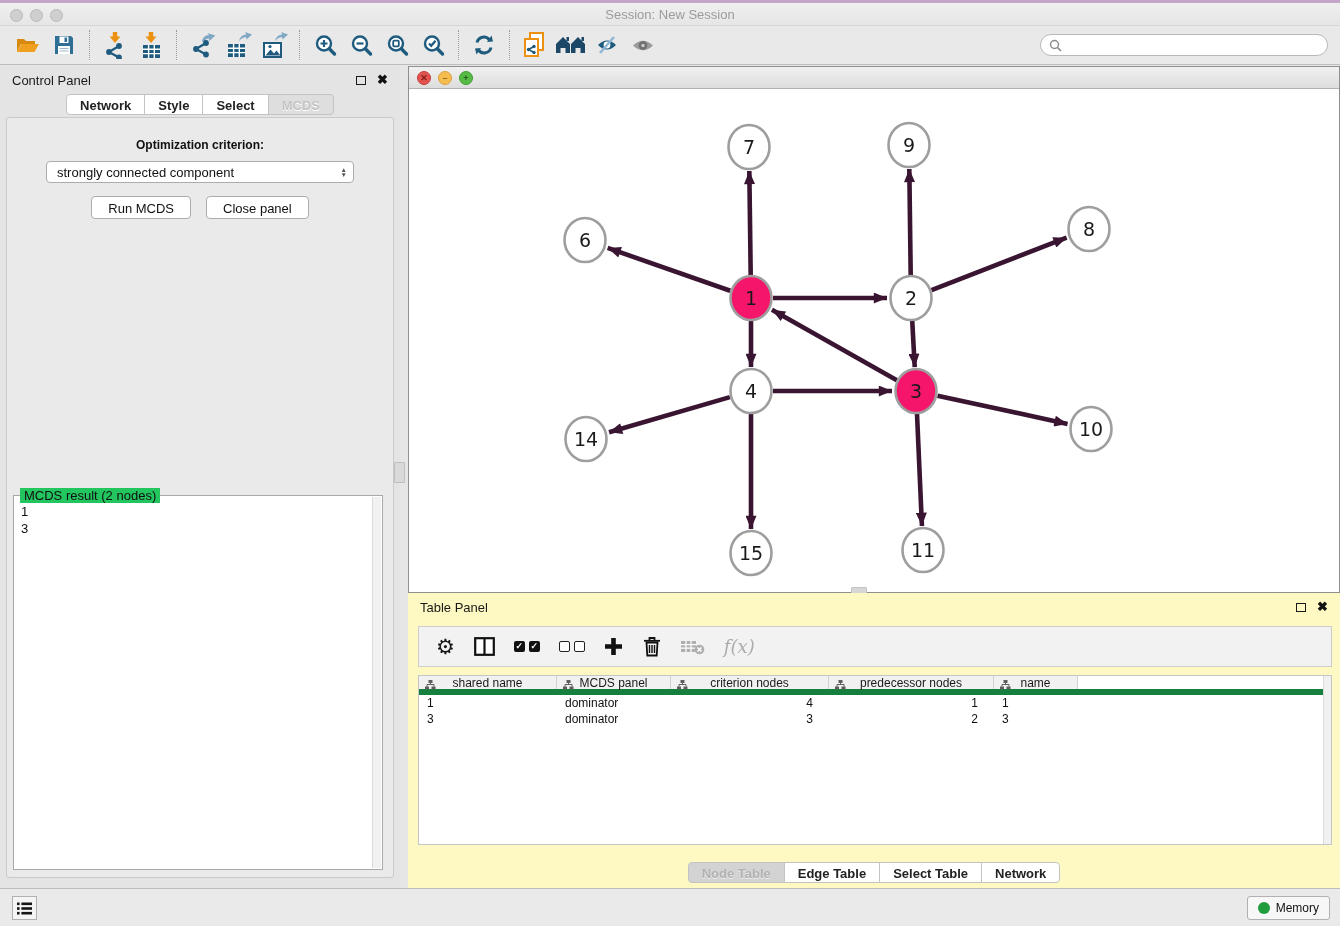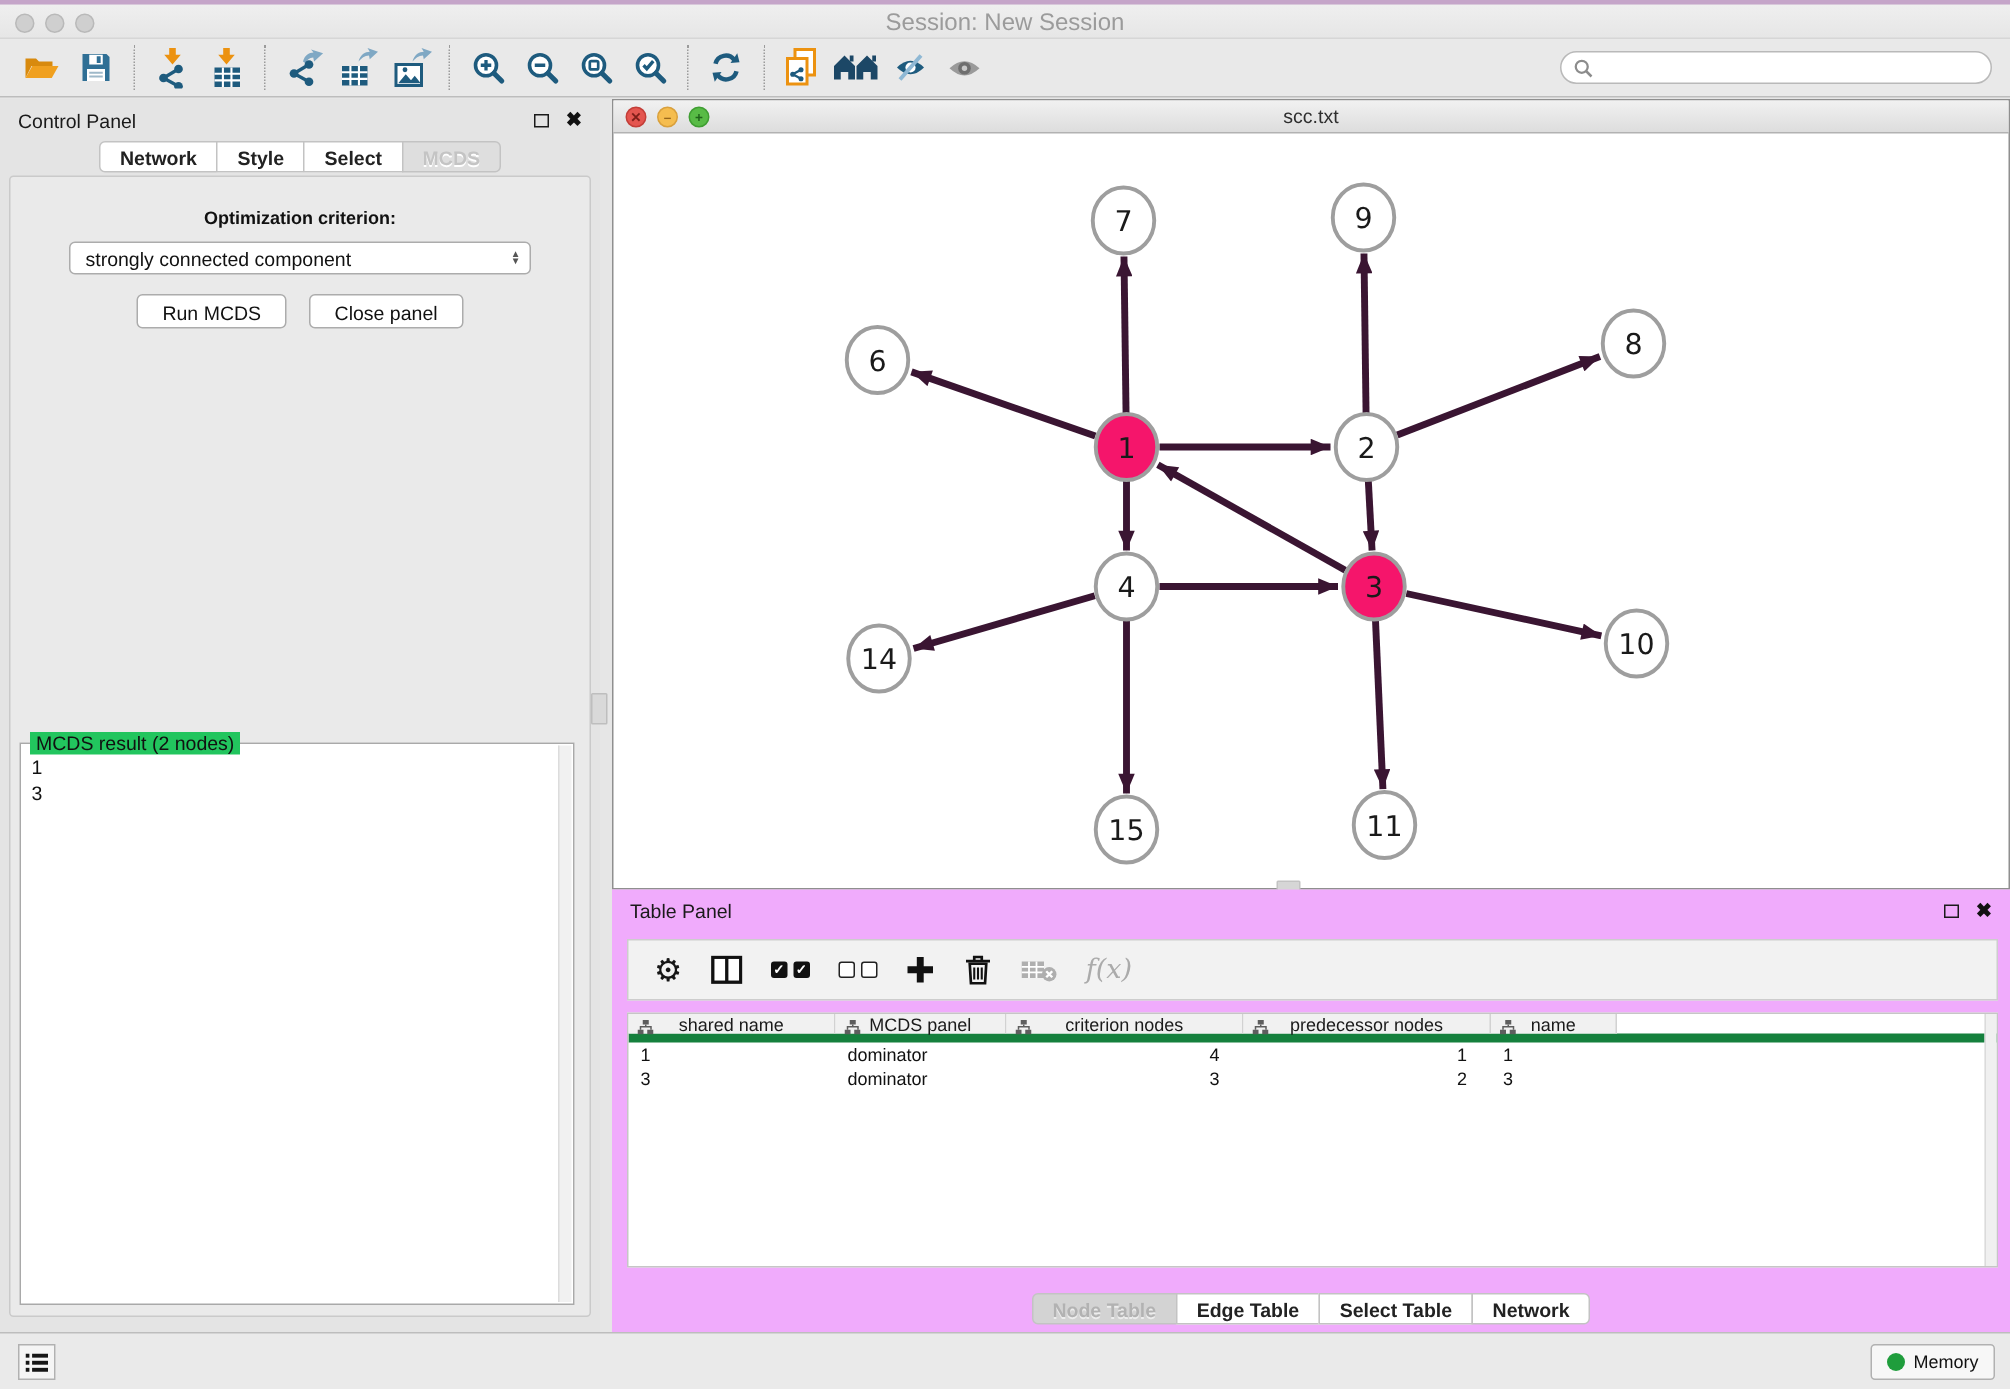--- a/index.html
+++ b/index.html
@@ -8,21 +8,21 @@
   #app { position:absolute; inset:0; }
 
   
   #titlebar { position:absolute; top:0; left:0; right:0; height:26px;
     background:linear-gradient(#EFEFEF,#E6E6E6); border-top:3px solid #C5A5C9;
     border-bottom:1px solid #D6D6D6; }
   .traffic { position:absolute; top:6px; left:10px; display:flex; gap:7px; }
   .tl { width:13px; height:13px; border-radius:50%; background:#CFCFCF; border:1px solid #B9B9B9;
     font-size:8px; line-height:11px; text-align:center; color:rgba(0,0,0,.45); font-weight:bold; }
   #window-title { position:absolute; left:0; right:0; top:4px; text-align:center;
-    font-size:16px; color:#9B9B9B; }
+    font-size:13px; color:#9B9B9B; }
 
   
   #toolbar { position:absolute; top:26px; left:0; right:0; height:39px; background:#E9E9E9;
     border-bottom:1px solid #BDBDBD; display:flex; align-items:center; padding-left:10px; }
   .tbtn { width:36px; height:32px; display:flex; align-items:center; justify-content:center; }
   .tsep { width:1px; height:30px; border-left:1px dotted #9B9B9B; margin:0 7px; }
   #search-box { margin-left:auto; margin-right:12px; width:288px; height:22px; background:#fff;
     border:1px solid #B9B9B9; border-radius:12px; display:flex; align-items:center; padding:0 8px; gap:5px; }
   #search-box input { border:none; outline:none; flex:1; font-size:12px; background:transparent;
     font-family:"Liberation Sans",sans-serif; }
@@ -76,21 +76,21 @@
   .nw-lights { position:absolute; left:8px; top:4px; display:flex; gap:7px; }
   .nwl { width:14px; height:14px; border-radius:50%; font-size:9px; font-weight:bold;
     text-align:center; line-height:13px; }
   .nwl.red { background:#E4554F; border:1px solid #C33E38; color:#7E1D18; }
   .nwl.yellow { background:#F5BD4F; border:1px solid #D9A03C; color:#97671B; }
   .nwl.green { background:#58BB46; border:1px solid #3F9E32; color:#1F641A; }
   #nw-title { position:absolute; left:0; right:0; top:3px; text-align:center; font-size:13px; color:#2E2E2E; }
   #graph-canvas { position:absolute; top:22px; left:0; right:0; bottom:0; }
 
   
-  #table-panel { position:absolute; left:408px; top:593px; width:932px; height:295px; background:#f0abfc; }
+  #table-panel { position:absolute; left:408px; top:593px; width:932px; height:295px; background:#fef9c3; }
   #tp-toolbar { position:absolute; left:10px; right:8px; top:33px; height:41px; background:#F2F2F2;
     border:1px solid #CDCDCD; display:flex; align-items:center; gap:19px; padding-left:17px; }
   .tp-icon { display:flex; align-items:center; justify-content:center; }
   .gear-glyph { font-family:"DejaVu Sans",sans-serif; font-size:21px; color:#161616; line-height:20px; }
   .cbx-pair { display:flex; gap:4px; }
   .cbx-on { width:11px; height:11px; background:#111; border-radius:2px; color:#fff; font-size:9px;
     line-height:11px; text-align:center; font-weight:bold; }
   .cbx-off { width:11px; height:11px; background:#fff; border:1.6px solid #222; border-radius:2px; }
   .fx-glyph { font-family:"DejaVu Serif",serif; font-style:italic; font-size:18px; color:#ABABAB; }
 
@@ -326,21 +326,20 @@
 
   <div id="v-grip"></div>
 
   <div id="network-window">
     <div id="nw-titlebar">
       <div class="nw-lights">
         <div class="nwl red">✕</div>
         <div class="nwl yellow">–</div>
         <div class="nwl green">+</div>
       </div>
-      <div id="nw-title">scc.txt</div>
     </div>
     <div id="graph-canvas">
         <svg width="930" height="503">
           <defs>
             <marker id="arrow" viewBox="0 0 12 10" refX="12" refY="5" markerWidth="14" markerHeight="11" orient="auto" markerUnits="userSpaceOnUse">
               <path d="M0,0 L12,5 L0,10 Z" fill="#3A1532"></path>
             </marker>
           </defs>
           <line x1="341.7086348276299" y1="187.0019294860588" x2="340.3178529153128" y2="81.99789510611768" stroke="#3A1532" stroke-width="4.6" marker-end="url(#arrow)"></line>
           <line x1="321.23121807335133" y1="201.7434376400866" x2="198.65685301088945" y2="158.91624984717825" stroke="#3A1532" stroke-width="4.6" marker-end="url(#arrow)"></line>

